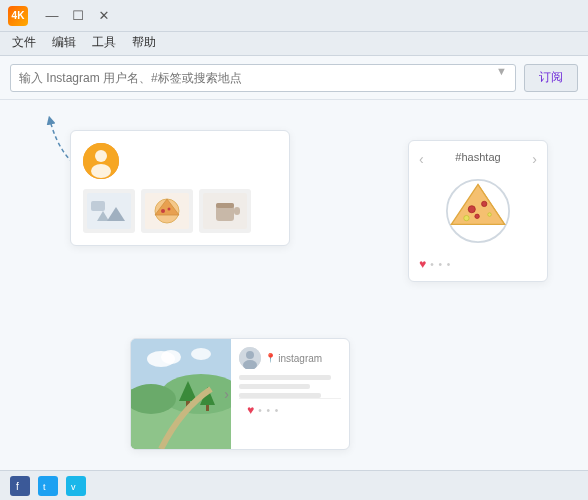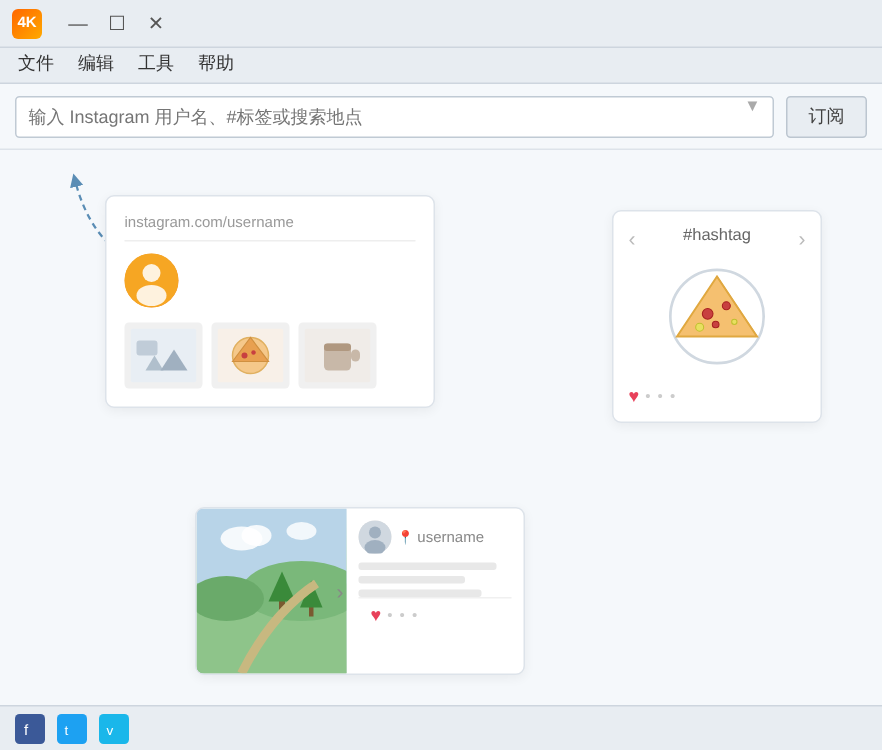--- a/index.html
+++ b/index.html
@@ -92,21 +92,21 @@
     .search-dropdown {
       font-size: 11px; color: #aaa; cursor: pointer;
     }
     .subscribe-btn {
       height: 28px;
       padding: 0 14px;
       background: #e8edf2;
       border: 1px solid #bcc6d0;
       border-radius: 3px;
       font-size: 12px;
-      color: #404040;
+      color: #6d28d9;
       cursor: pointer;
       white-space: nowrap;
     }
 
     
     .main-area {
       background: #f5f8fb;
       height: calc(500px - 32px - 24px - 44px - 30px);
       position: relative;
       overflow: hidden;
@@ -333,21 +333,20 @@
         <defs>
           <marker id="arrowhead" markerWidth="6" markerHeight="6" refX="3" refY="3" orient="auto">
             <polygon points="0 0, 6 3, 0 6" fill="#5a8db5"></polygon>
           </marker>
         </defs>
         <path d="M 50 65 Q 20 50 10 10" stroke="#5a8db5" stroke-width="1.5" fill="none" stroke-dasharray="4,3" marker-end="url(#arrowhead)"></path>
       </svg>
     </div>
 
     <div class="profile-card">
-      <div class="profile-card-url">instagram.com/username</div>
       <div class="profile-card-user">
         <div class="profile-avatar">
           <svg width="36" height="36" viewBox="0 0 36 36">
             <circle cx="18" cy="18" r="18" fill="#f6a623"></circle>
             <circle cx="18" cy="13" r="6" fill="#fff" opacity="0.85"></circle>
             <ellipse cx="18" cy="28" rx="10" ry="7" fill="#fff" opacity="0.85"></ellipse>
           </svg>
         </div>
       </div>
       <div class="profile-thumbs">
@@ -437,21 +436,21 @@
           <div class="location-header">
             <div class="loc-avatar">
               <svg width="22" height="22" viewBox="0 0 22 22">
                 <circle cx="11" cy="11" r="11" fill="#d0d8e0"></circle>
                 <circle cx="11" cy="8" r="4" fill="#a0b0c0"></circle>
                 <ellipse cx="11" cy="18" rx="7" ry="5" fill="#a0b0c0"></ellipse>
               </svg>
             </div>
             <div class="location-name">
               <span class="pin-icon">📍</span>
-              <span>username</span>
+              <span>instagram</span>
             </div>
           </div>
           <div class="loc-lines">
             <div class="loc-line" style="width:90%"></div>
             <div class="loc-line" style="width:70%"></div>
             <div class="loc-line" style="width:80%"></div>
           </div>
           <div class="loc-footer">
             <span class="heart-icon">♥</span>
             <span class="dots">• • •</span>

